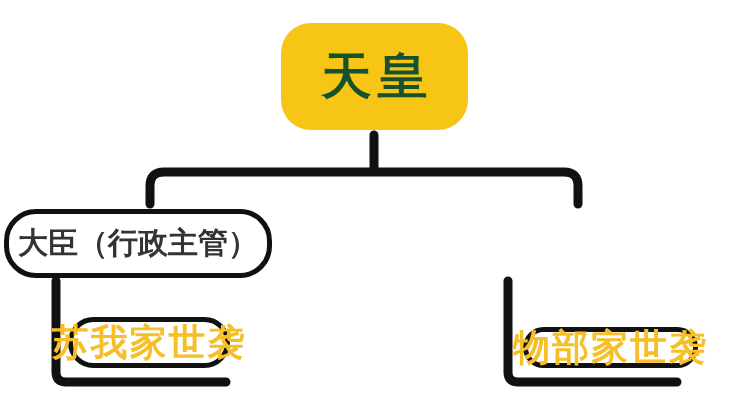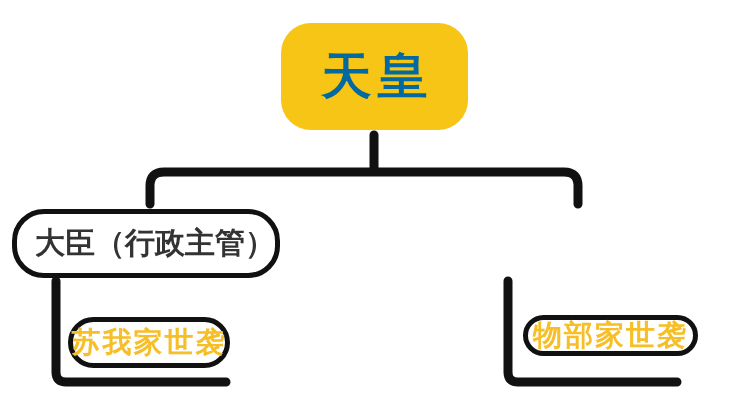--- a/index.html
+++ b/index.html
@@ -37,44 +37,44 @@
     justify-content: center;
     box-sizing: border-box;
     font-weight: bold;
     white-space: nowrap;
   }
   .node-root {
     left: 281px; top: 23px;
     width: 187px; height: 107px;
     background: var(--accent_fill);
     border-radius: 30px;
-    color: #0369a1;
+    color: #14532d;
     font-size: 50px;
     letter-spacing: 6px;
     text-indent: 6px;
   }
   .node-branch {
     background: #FFFFFF;
     border: 5px solid var(--line);
     border-radius: 32px;
     color: var(--ink);
     font-size: 30px;
   }
-  .node-branch-left  { left: 12px;  top: 209px; width: 268px; height: 69px; justify-content: flex-end; }
+  .node-branch-left  { left: 4px;  top: 209px; width: 268px; height: 69px; }
   .node-branch-right { left: 467px; top: 210px; width: 266px; height: 68px; }
   .node-child {
     background: #FFFFFF;
     border: 5px solid var(--line);
     border-radius: 26px;
     color: var(--accent_text);
-    font-size: 29px;
+    font-size: 37px;
     letter-spacing: 2px;
   }
   .node-child-left  { left: 68px;  top: 317px; width: 162px; height: 51px; }
-  .node-child-right { left: 523px; top: 315px; width: 175px; height: 41px; }
+  .node-child-right { left: 523px; top: 327px; width: 175px; height: 41px; }
 </style>
 </head>
 <body>
 
 <div class="stage">
 
   <svg class="connectors" viewBox="0 0 750 415" xmlns="http://www.w3.org/2000/svg" aria-hidden="true">
     <path d="M374 135 L374 170"></path>
     <path d="M150 204 L150 186 Q150 172 164 172 L564 172 Q578 172 578 186 L578 204"></path>
     <path d="M56 281 L56 372 Q56 382 66 382 L226 382"></path>

